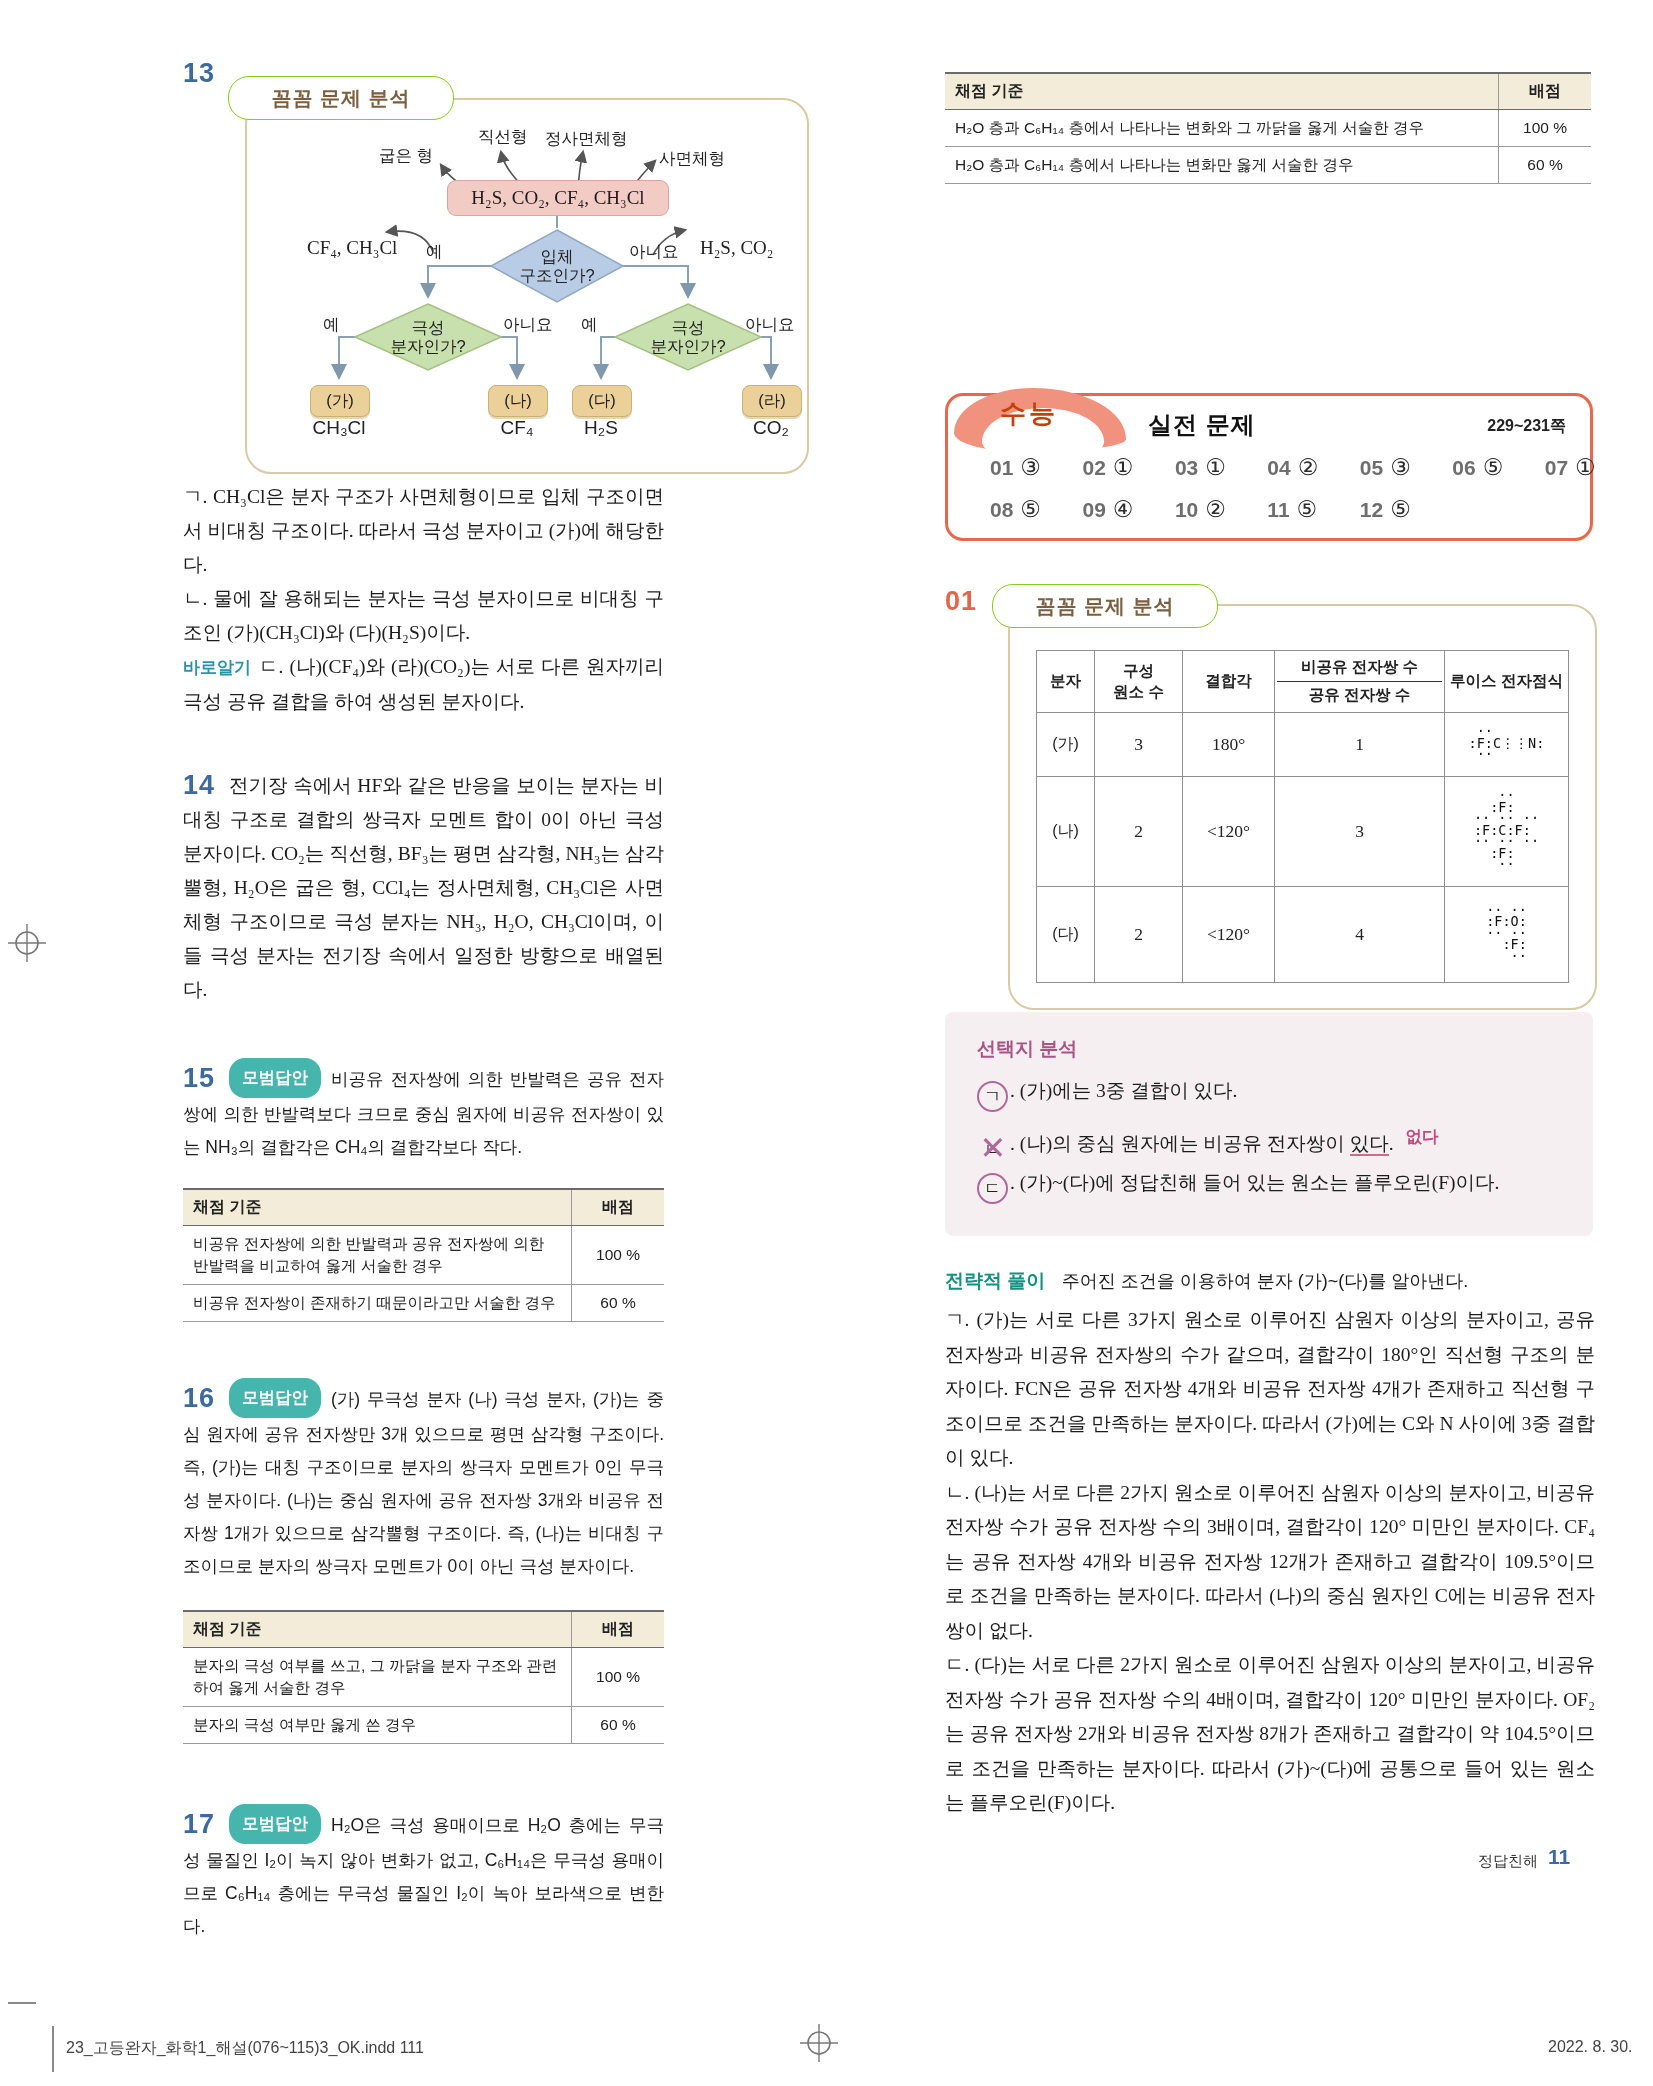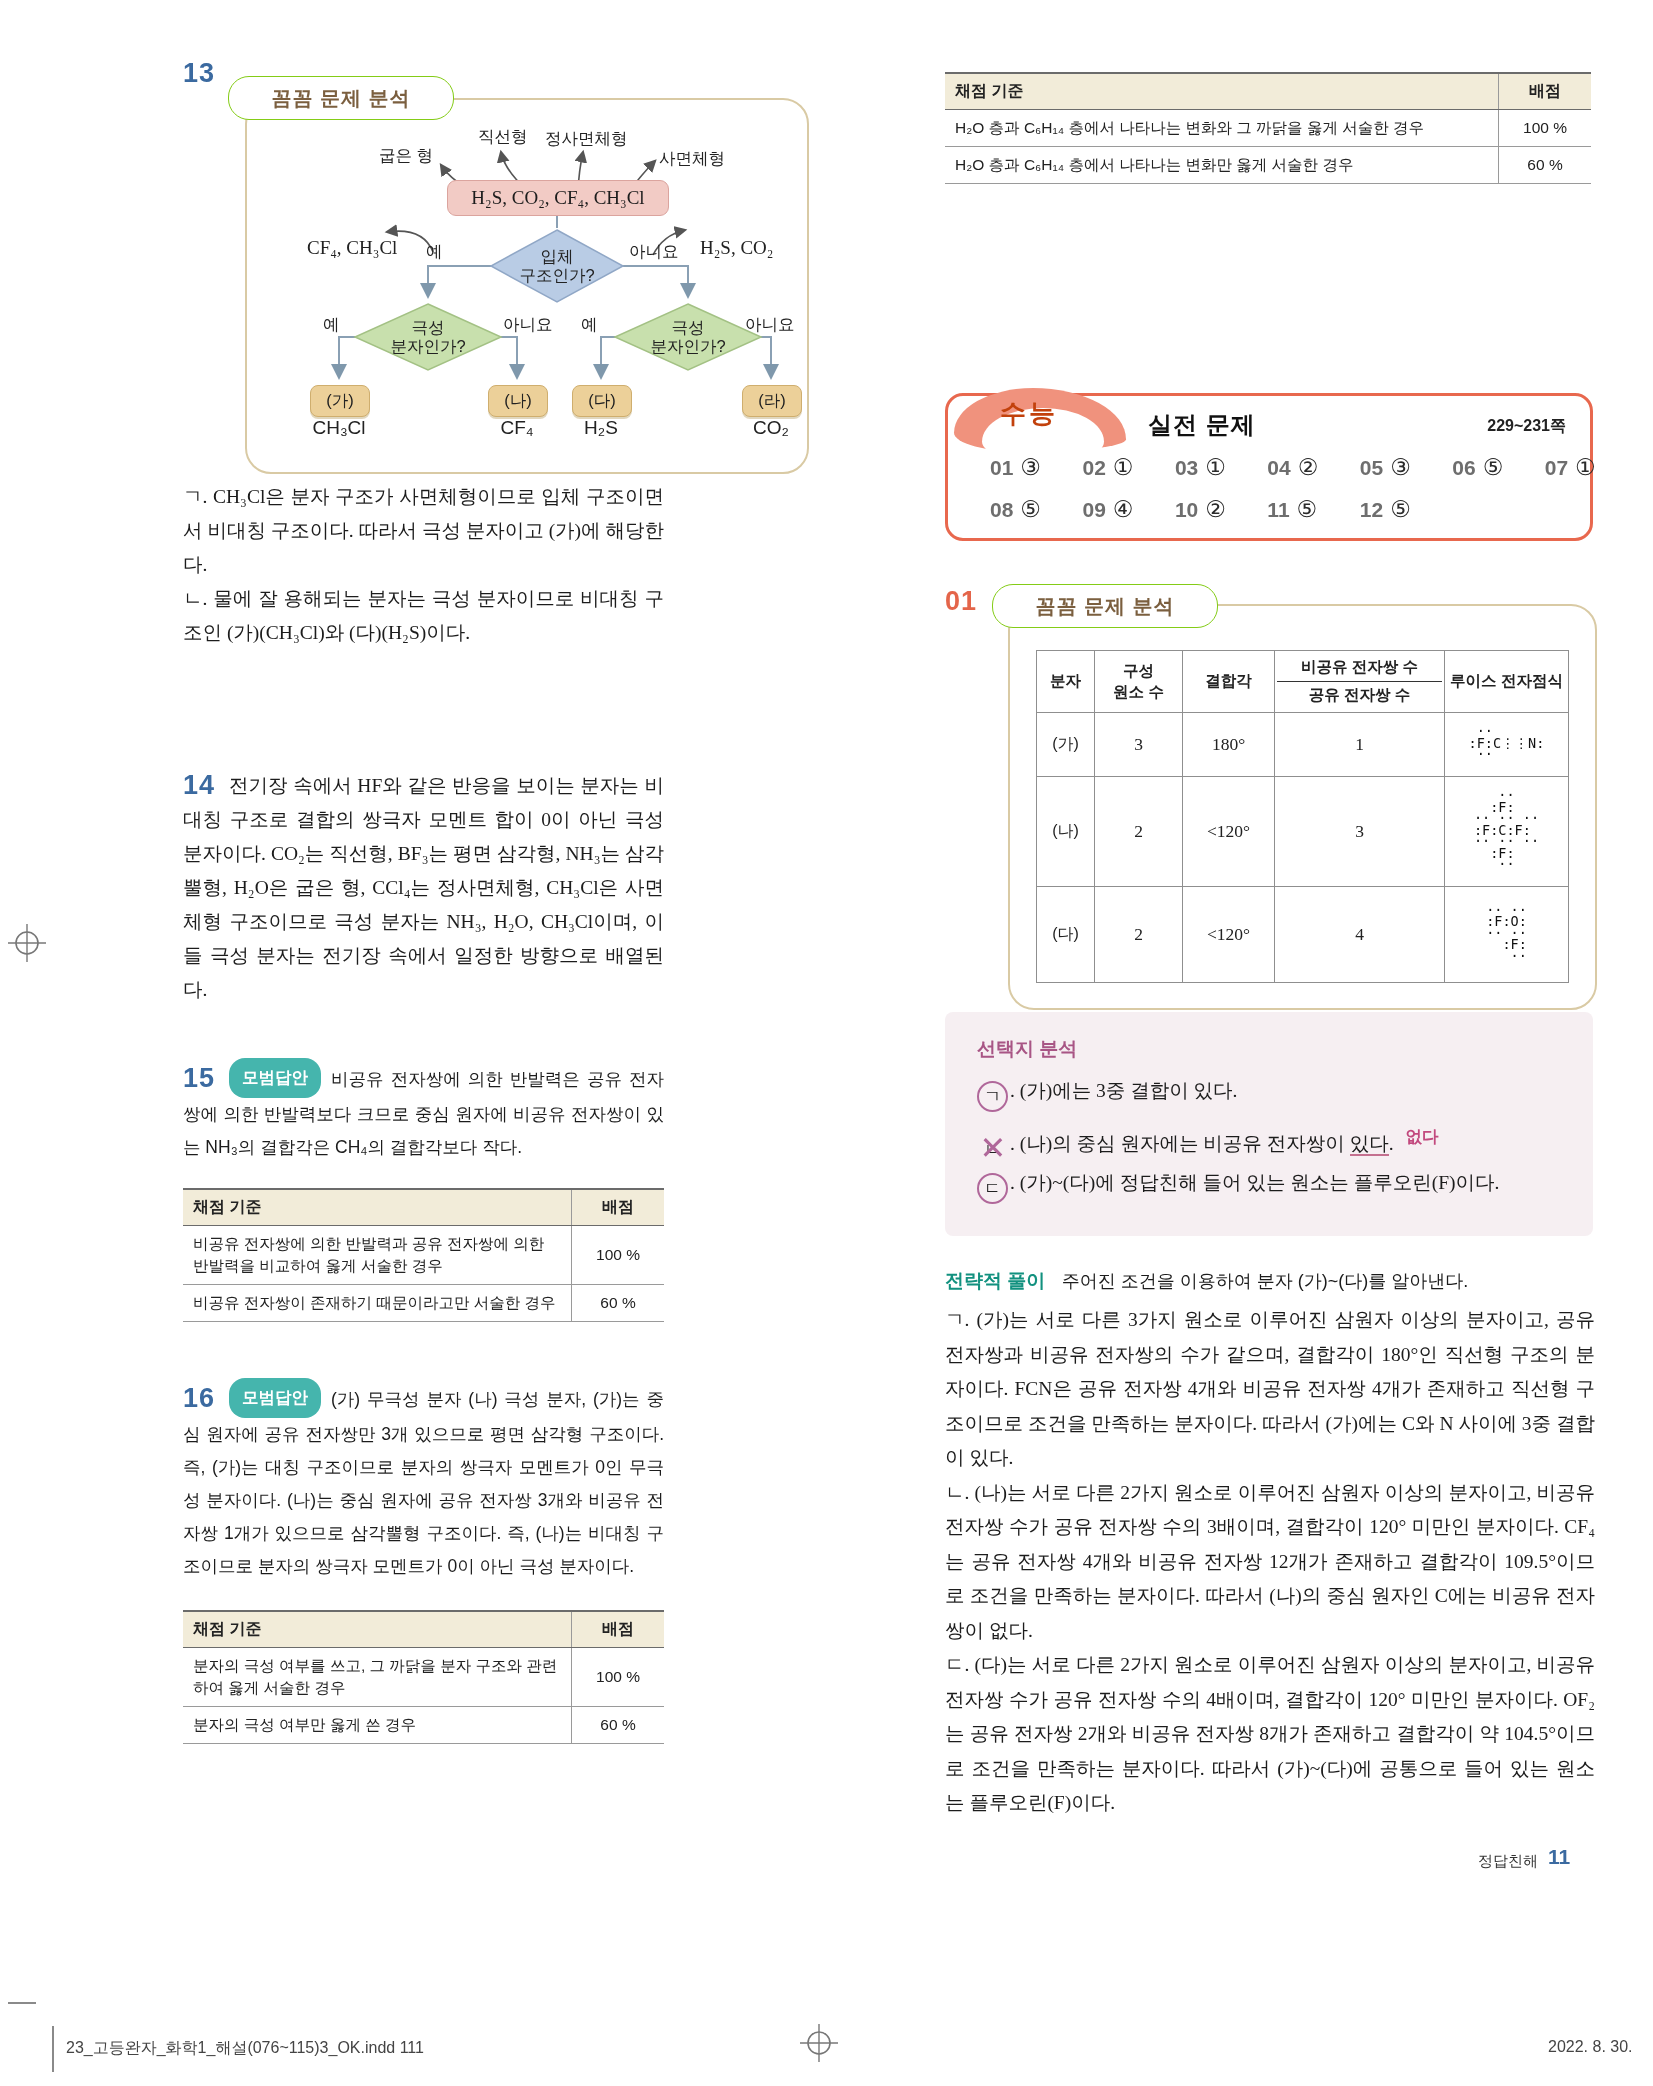--- a/index.html
+++ b/index.html
@@ -170,20 +170,21 @@
     <div class="res-box" style="left:559px;top:330px;">(라)</div>
     <span class="res-mol" style="left:111px;top:362px;">CH₃Cl</span>
     <span class="res-mol" style="left:289px;top:362px;">CF₄</span>
     <span class="res-mol" style="left:373px;top:362px;">H₂S</span>
     <span class="res-mol" style="left:543px;top:362px;">CO₂</span>
   </div>
 
   <div class="abs body-serif" style="left:183px;top:480px;width:481px;">
     <p>ㄱ. CH₃Cl은 분자 구조가 사면체형이므로 입체 구조이면서 비대칭 구조이다. 따라서 극성 분자이고 (가)에 해당한다.</p>
     <p>ㄴ. 물에 잘 용해되는 분자는 극성 분자이므로 비대칭 구조인 (가)(CH₃Cl)와 (다)(H₂S)이다.</p>
+    <p><span class="baro">바로알기</span><span>ㄷ. (나)(CF₄)와 (라)(CO₂)는 서로 다른 원자끼리 극성 공유 결합을 하여 생성된 분자이다.</span></p>
   </div>
 
   <div class="abs body-serif" style="left:183px;top:768px;width:481px;">
     <p><span class="qnum">14</span><span>전기장 속에서 HF와 같은 반응을 보이는 분자는 비대칭 구조로 결합의 쌍극자 모멘트 합이 0이 아닌 극성 분자이다. CO₂는 직선형, BF₃는 평면 삼각형, NH₃는 삼각뿔형, H₂O은 굽은 형, CCl₄는 정사면체형, CH₃Cl은 사면체형 구조이므로 극성 분자는 NH₃, H₂O, CH₃Cl이며, 이들 극성 분자는 전기장 속에서 일정한 방향으로 배열된다.</span></p>
   </div>
 
   <div class="abs body-sans" style="left:183px;top:1058px;width:481px;">
     <p style="margin:0;"><span class="qnum">15</span><span class="badge-ma">모범답안</span><span>비공유 전자쌍에 의한 반발력은 공유 전자쌍에 의한 반발력보다 크므로 중심 원자에 비공유 전자쌍이 있는 NH₃의 결합각은 CH₄의 결합각보다 작다.</span></p>
   </div>
   <div class="abs" style="left:183px;top:1188px;width:481px;">
@@ -224,20 +225,23 @@
           <td class="pts">100 %</td>
         </tr>
         <tr>
           <td>분자의 극성 여부만 옳게 쓴 경우</td>
           <td class="pts">60 %</td>
         </tr>
       </tbody>
     </table>
   </div>
 
+  <div class="abs body-sans" style="left:183px;top:1804px;width:481px;">
+    <p style="margin:0;"><span class="qnum">17</span><span class="badge-ma">모범답안</span><span>H₂O은 극성 용매이므로 H₂O 층에는 무극성 물질인 I₂이 녹지 않아 변화가 없고, C₆H₁₄은 무극성 용매이므로 C₆H₁₄ 층에는 무극성 물질인 I₂이 녹아 보라색으로 변한다.</span></p>
+  </div>
 
   <div class="abs" style="left:945px;top:72px;width:646px;">
     <table class="score">
       <thead>
           <tr>
         <th>채점 기준</th>
         <th class="pts">배점</th>
       </tr>
         </thead>
       <tbody>

